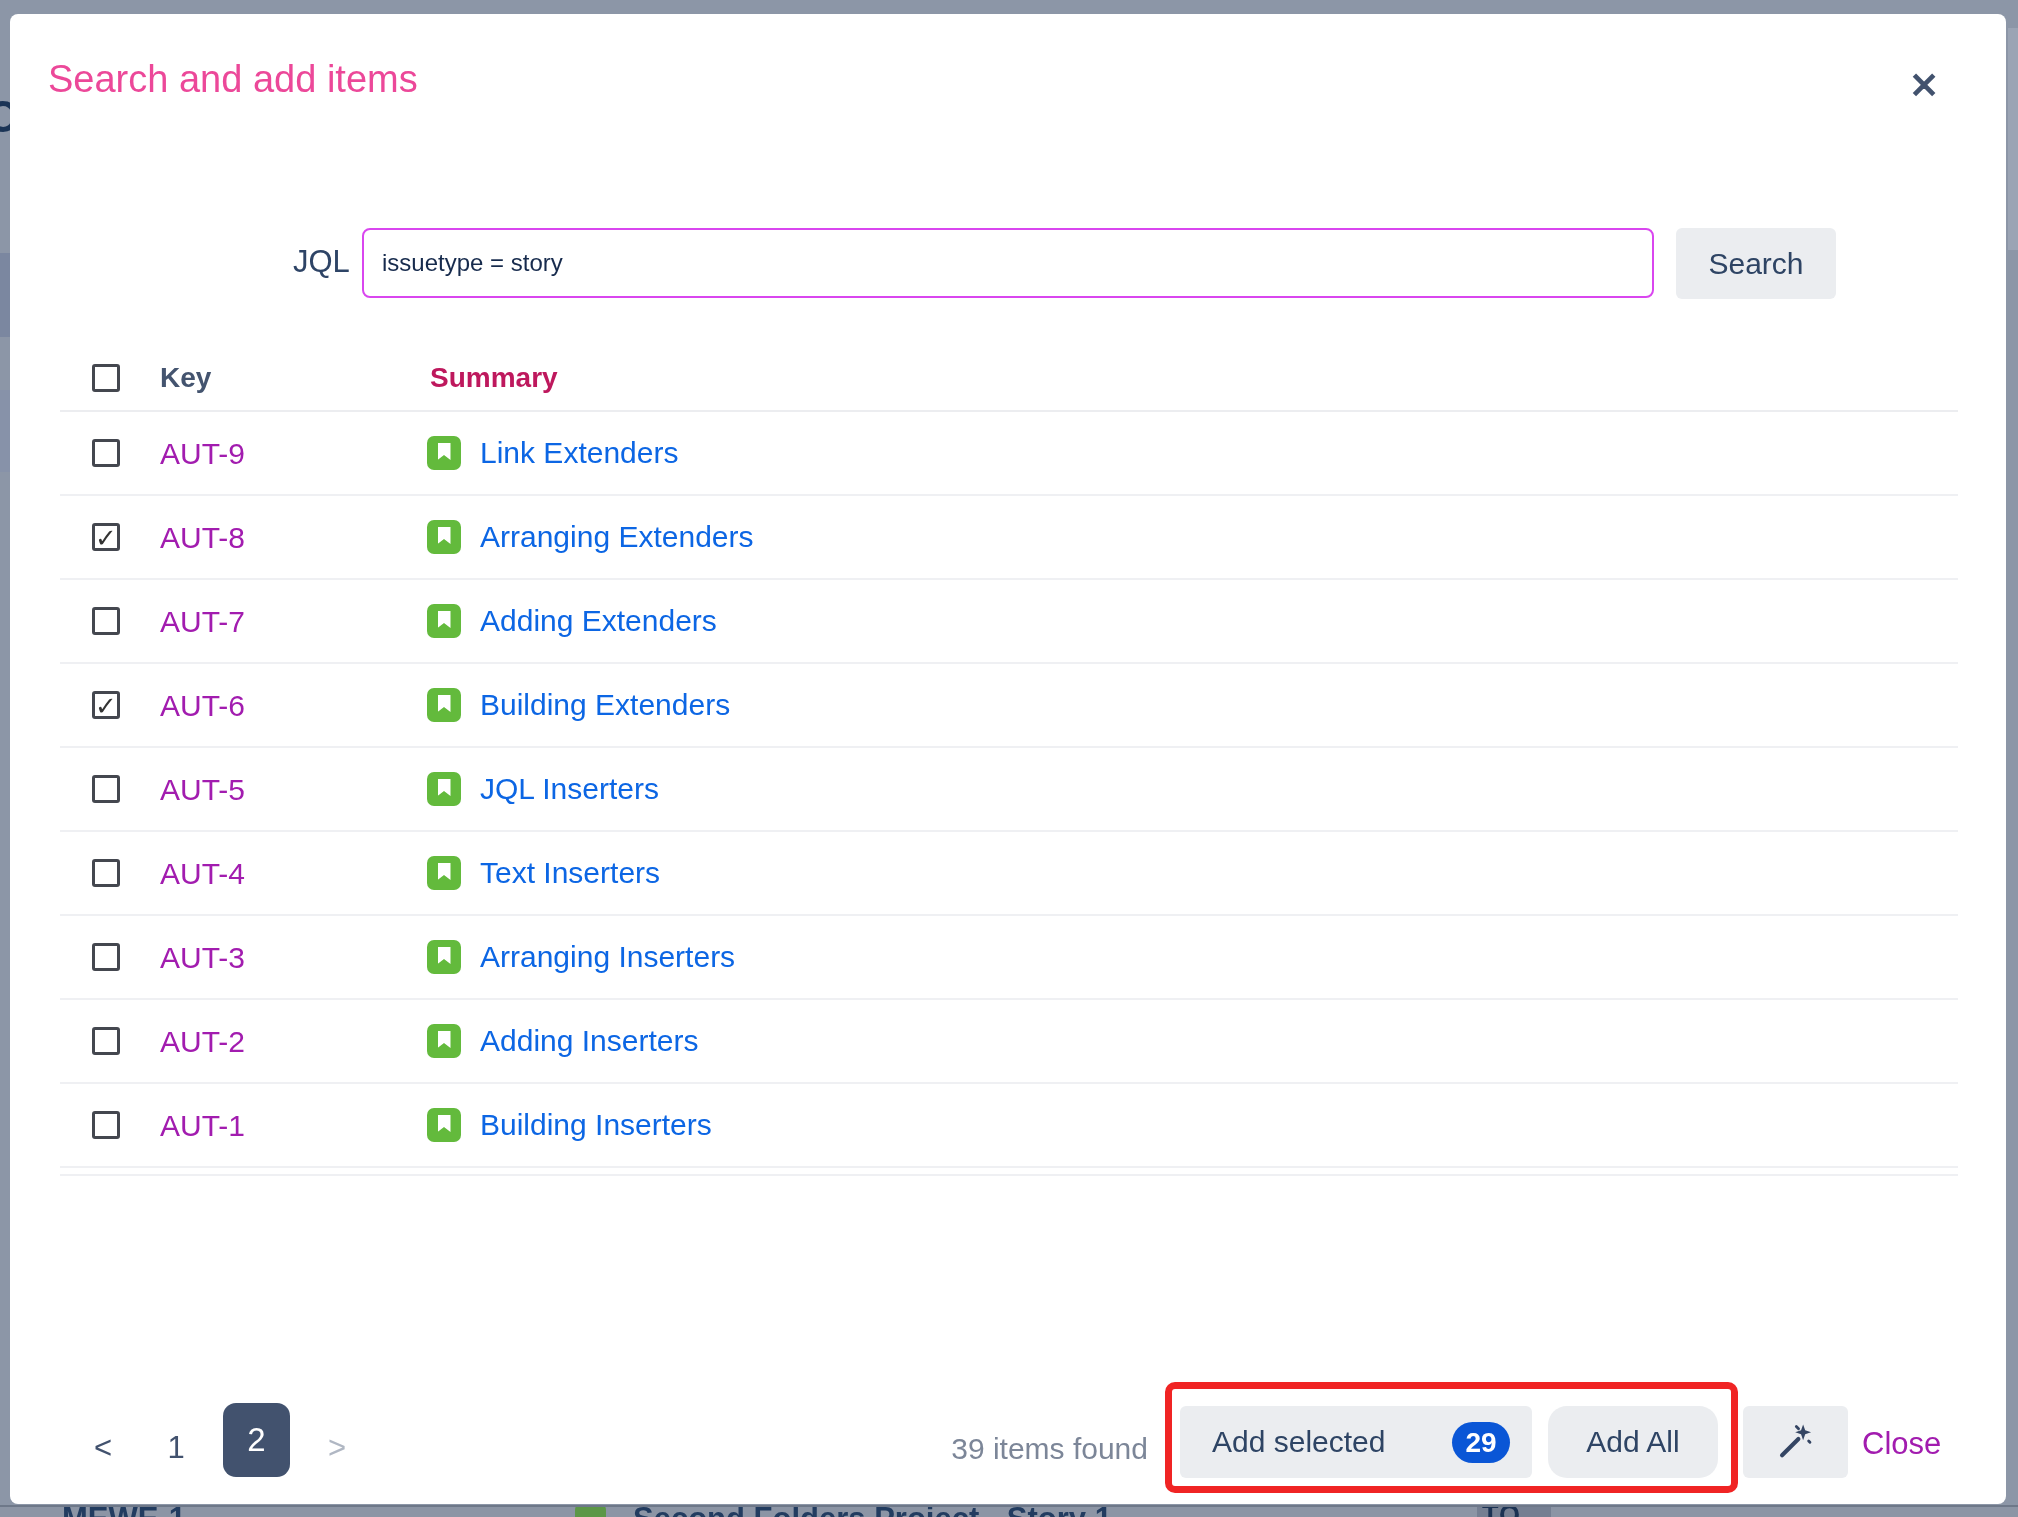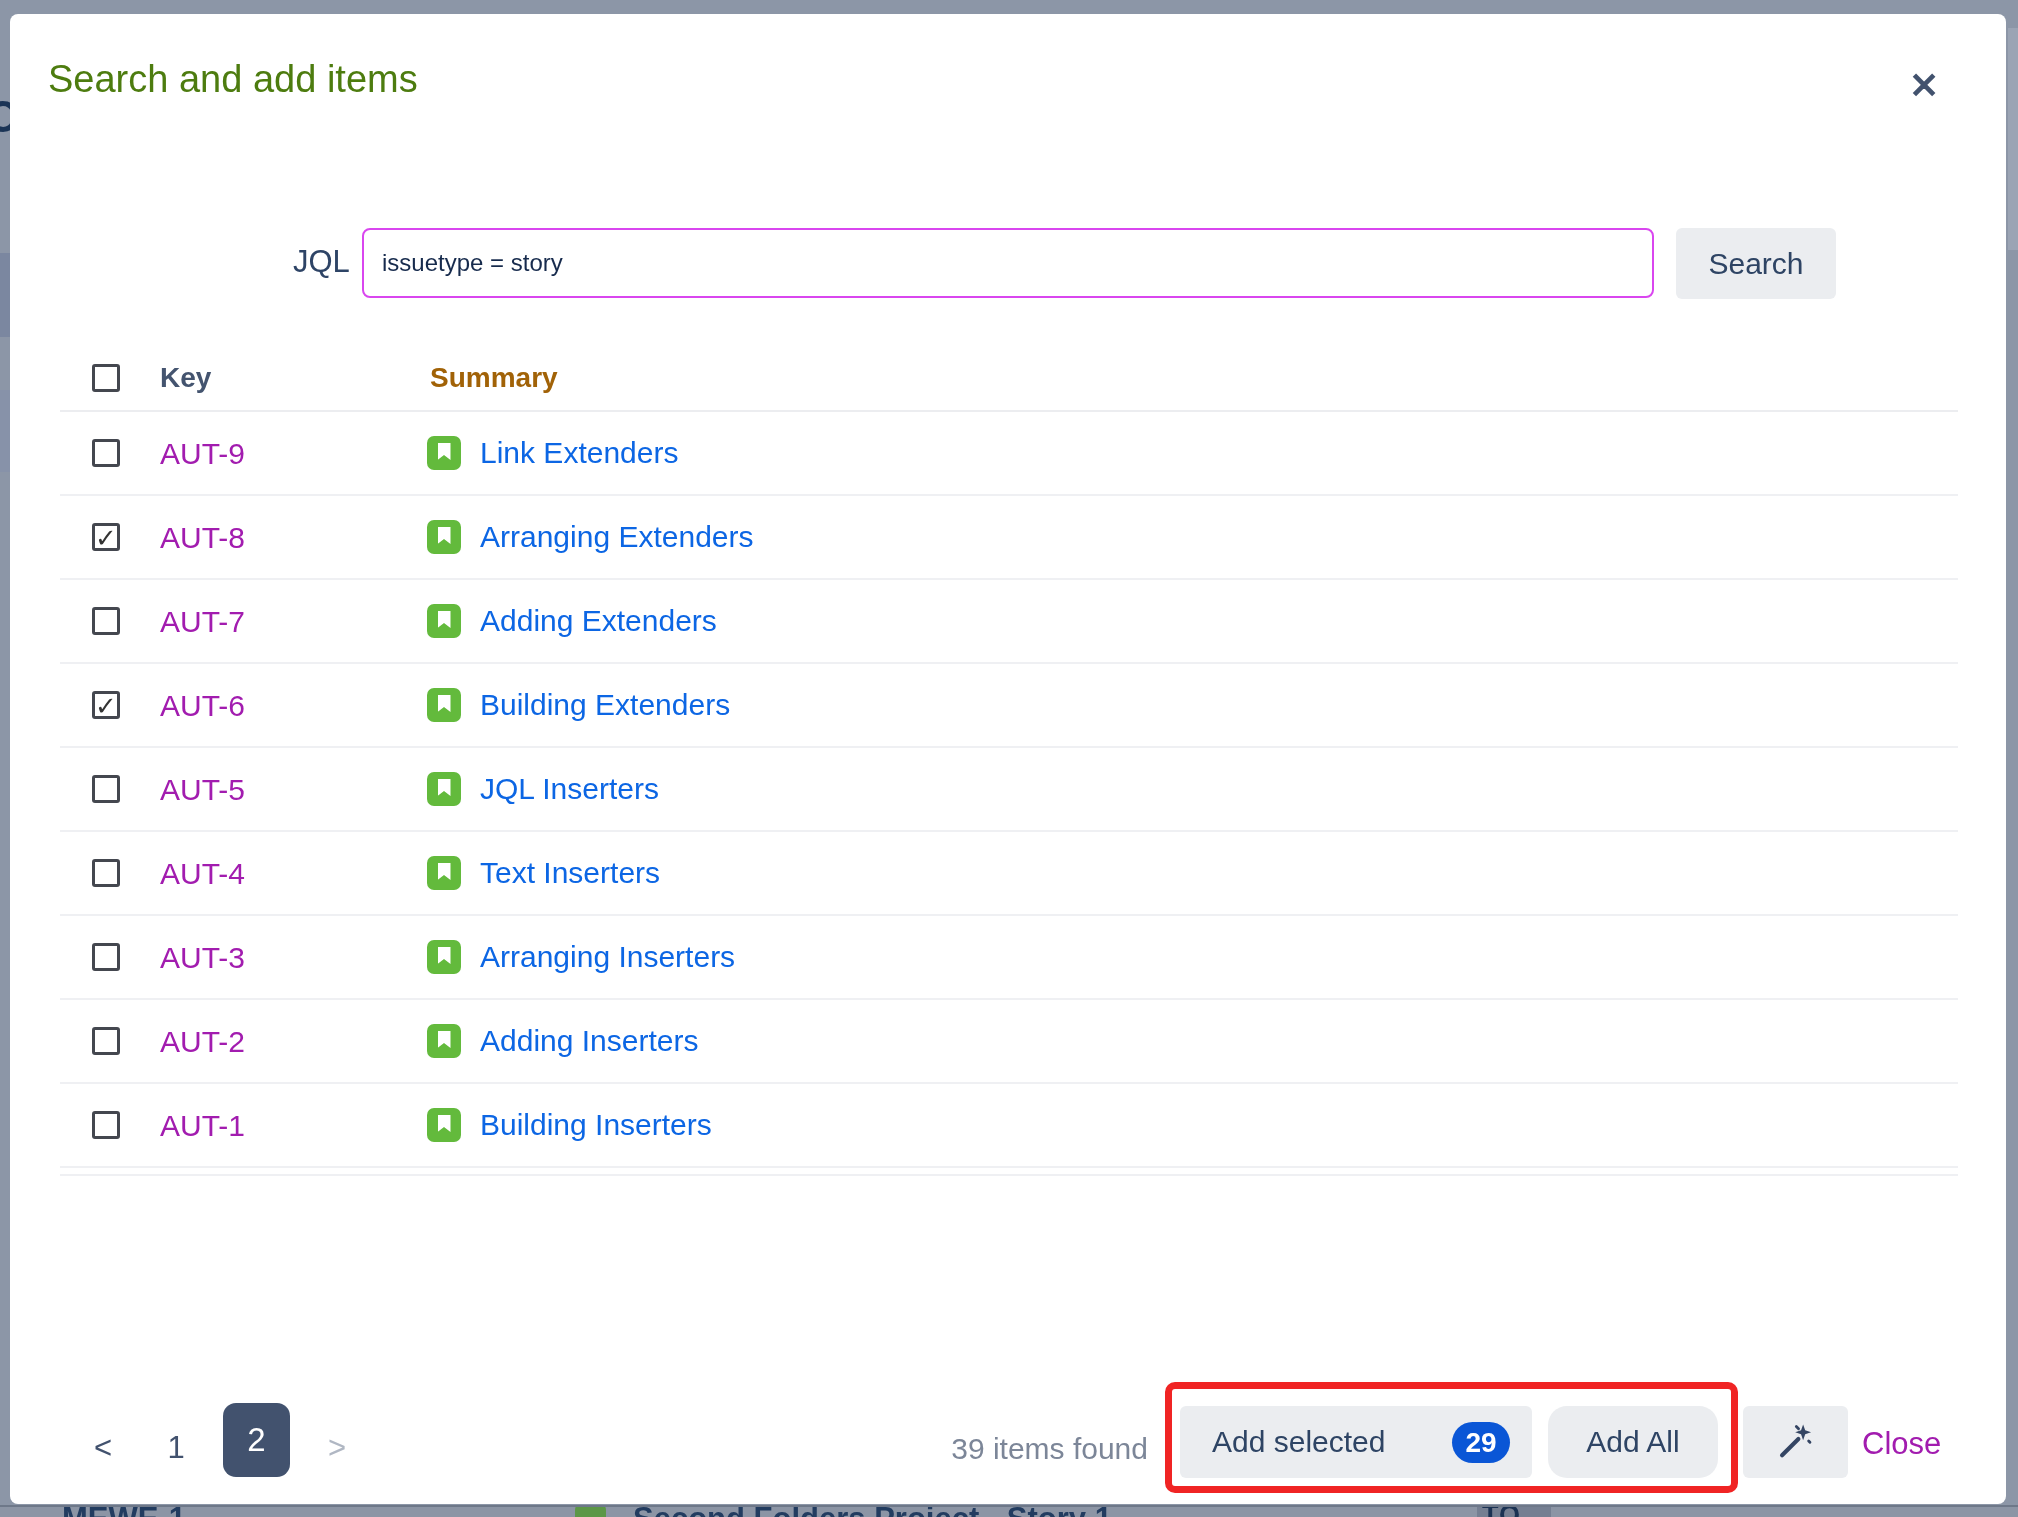--- a/index.html
+++ b/index.html
@@ -2,37 +2,37 @@
 <html><head>
 <meta charset="utf-8">
 <style>
   html,body{margin:0;padding:0;width:2018px;height:1517px;overflow:hidden;
     font-family:"Liberation Sans", sans-serif;background:#8C96A7;}
   .backdrop{position:absolute;inset:0;background:#8C96A7;z-index:0;}
   .bd-frag{position:absolute;color:#1B3456;font-weight:700;font-size:44px;}
   .bd-band{position:absolute;width:10px;}
   .modal{position:absolute;left:10px;top:14px;width:1996px;height:1490px;background:#ffffff;
     border-radius:8px;z-index:2;}
-  .modal-title{position:absolute;left:38px;top:44px;font-size:38px;color:#4d7c0f;}
+  .modal-title{position:absolute;left:38px;top:44px;font-size:38px;color:#ec4899;}
   .close-x{position:absolute;left:1890px;top:48px;width:48px;height:48px;font-size:36px;font-weight:700;
     color:#42526E;text-align:center;line-height:48px;cursor:pointer;}
   
   .jql{position:absolute;left:283px;top:230px;font-size:31px;color:#2E4466;cursor:pointer;display:flex;align-items:center;gap:16px;}
   .jql .caret{font-size:17px;margin-left:7px;transform:translateY(2px);color:#2E4466;}
   .query-input{position:absolute;left:352px;top:214px;width:1252px;height:66px;border:2px solid #d946ef;
     border-radius:8px;font-size:24px;color:#172B4D;padding:0 18px;outline:none;
     font-family:"Liberation Sans", sans-serif;}
   .btn{background:#EBEDF0;border:none;border-radius:6px;color:#2E4464;
     font-family:"Liberation Sans", sans-serif;cursor:pointer;}
   .search-btn{position:absolute;left:1666px;top:214px;width:160px;height:71px;font-size:30px;}
   
   .table{position:absolute;left:50px;top:332px;width:1898px;}
   .thead{position:relative;height:64px;border-bottom:2px solid #ECEDF0;}
   .th-key{position:absolute;left:100px;top:16px;font-size:28px;font-weight:700;color:#44546F;}
-  .th-summary{position:absolute;left:370px;top:16px;font-size:28px;font-weight:700;color:#a16207;}
+  .th-summary{position:absolute;left:370px;top:16px;font-size:28px;font-weight:700;color:#be185d;}
   .checkbox{display:inline-block;width:28px;height:28px;border:3px solid #44474F;border-radius:3px;
     background:#fff;box-sizing:border-box;cursor:pointer;text-align:center;}
   .checkbox span{font-size:26px;line-height:24px;color:#333;font-weight:400;}
   .row{position:relative;height:82px;border-bottom:2px solid #EFF0F3;}
   .row .checkbox{position:absolute;left:32px;top:27px;}
   .row-key{position:absolute;left:100px;top:25px;font-size:30px;color:#a21caf;}
   .story-ic{position:absolute;left:367px;top:24px;width:34px;height:34px;border-radius:7px;background:#63BA3C;}
   .story-ic i{display:block;width:13px;height:17px;margin:7px auto 0;background:#fff;
     clip-path:polygon(0 0,100% 0,100% 100%,50% 70%,0 100%);}
   .row-link{position:absolute;left:420px;top:24px;font-size:30px;color:#0C66E4;text-decoration:none;cursor:pointer;}

